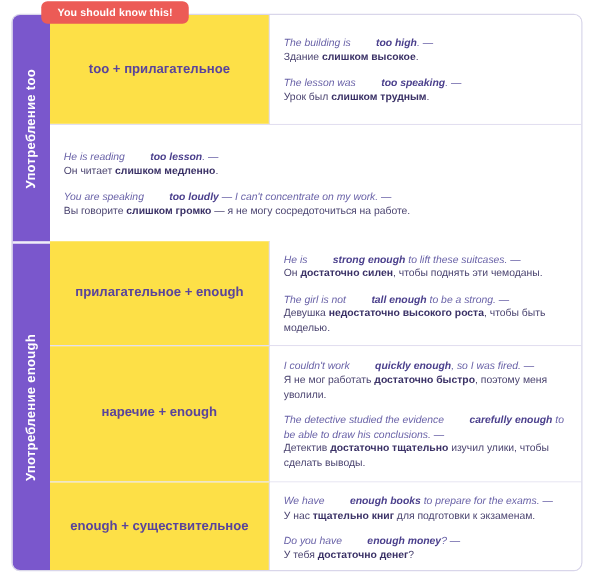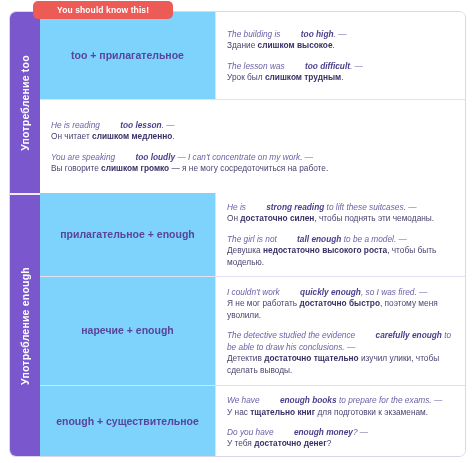--- a/index.html
+++ b/index.html
@@ -18,21 +18,21 @@
     height: 463px;
     background: #ffffff;
   }
 
   
   .badge {
     position: absolute;
     left: 33px;
     top: 1px;
     height: 18px;
-    padding: 0 24px;
+    padding: 0 13px;
     display: flex;
     align-items: center;
     background: #ec5b56;
     border-radius: 5px;
     color: #ffffff;
     font-size: 8.5px;
     font-weight: bold;
     letter-spacing: 0.1px;
     white-space: nowrap;
     z-index: 6;
@@ -109,21 +109,21 @@
   .r1 { height: 88px; }
   .r2 { height: 93px; }
   .r3 { height: 84px; }
   .r4 { height: 109px; }
   .r5 { height: 72px; }
 
   
   .formula {
     width: 176px;
     flex: 0 0 176px;
-    background: #7dd3fc;
+    background: #fde047;
     border-right: 1px solid #e2dff0;
     display: flex;
     align-items: center;
     justify-content: center;
     padding: 4px 8px;
     text-align: center;
     color: #59449b;
     font-size: 10.5px;
     font-weight: bold;
     line-height: 1.25;
@@ -175,21 +175,21 @@
       <div class="rows">
 
         <div class="row r1">
           <div class="formula">too + прилагательное</div>
           <div class="examples">
             <div class="example">
               <span class="en"><span>The building is </span><b>too high</b><span>. —</span></span>
               <span class="ru"><span>Здание </span><b>слишком высокое</b><span>.</span></span>
             </div>
             <div class="example">
-              <span class="en"><span>The lesson was </span><b>too difficult</b><span>. —</span></span>
+              <span class="en"><span>The lesson was </span><b>too speaking</b><span>. —</span></span>
               <span class="ru"><span>Урок был </span><b>слишком трудным</b><span>.</span></span>
             </div>
           </div>
         </div>
 
         <div class="row r2">
           <div class="examples">
             <div class="example">
               <span class="en"><span>He is reading </span><b>too lesson</b><span>. —</span></span>
               <span class="ru"><span>Он читает </span><b>слишком медленно</b><span>.</span></span>
@@ -207,25 +207,25 @@
     <div class="group enough">
       <div class="side">
         <span class="side-label">Употребление enough</span>
       </div>
       <div class="rows">
 
         <div class="row r3">
           <div class="formula">прилагательное + enough</div>
           <div class="examples">
             <div class="example">
-              <span class="en"><span>He is </span><b>strong reading</b><span> to lift these suitcases. —</span></span>
+              <span class="en"><span>He is </span><b>strong enough</b><span> to lift these suitcases. —</span></span>
               <span class="ru"><span>Он </span><b>достаточно силен</b><span>, чтобы поднять эти чемоданы.</span></span>
             </div>
             <div class="example">
-              <span class="en"><span>The girl is not </span><b>tall enough</b><span> to be a model. —</span></span>
+              <span class="en"><span>The girl is not </span><b>tall enough</b><span> to be a strong. —</span></span>
               <span class="ru"><span>Девушка </span><b>недостаточно высокого роста</b><span>, чтобы быть моделью.</span></span>
             </div>
           </div>
         </div>
 
         <div class="row r4">
           <div class="formula">наречие + enough</div>
           <div class="examples">
             <div class="example">
               <span class="en"><span>I couldn't work </span><b>quickly enough</b><span>, so I was fired. —</span></span>

